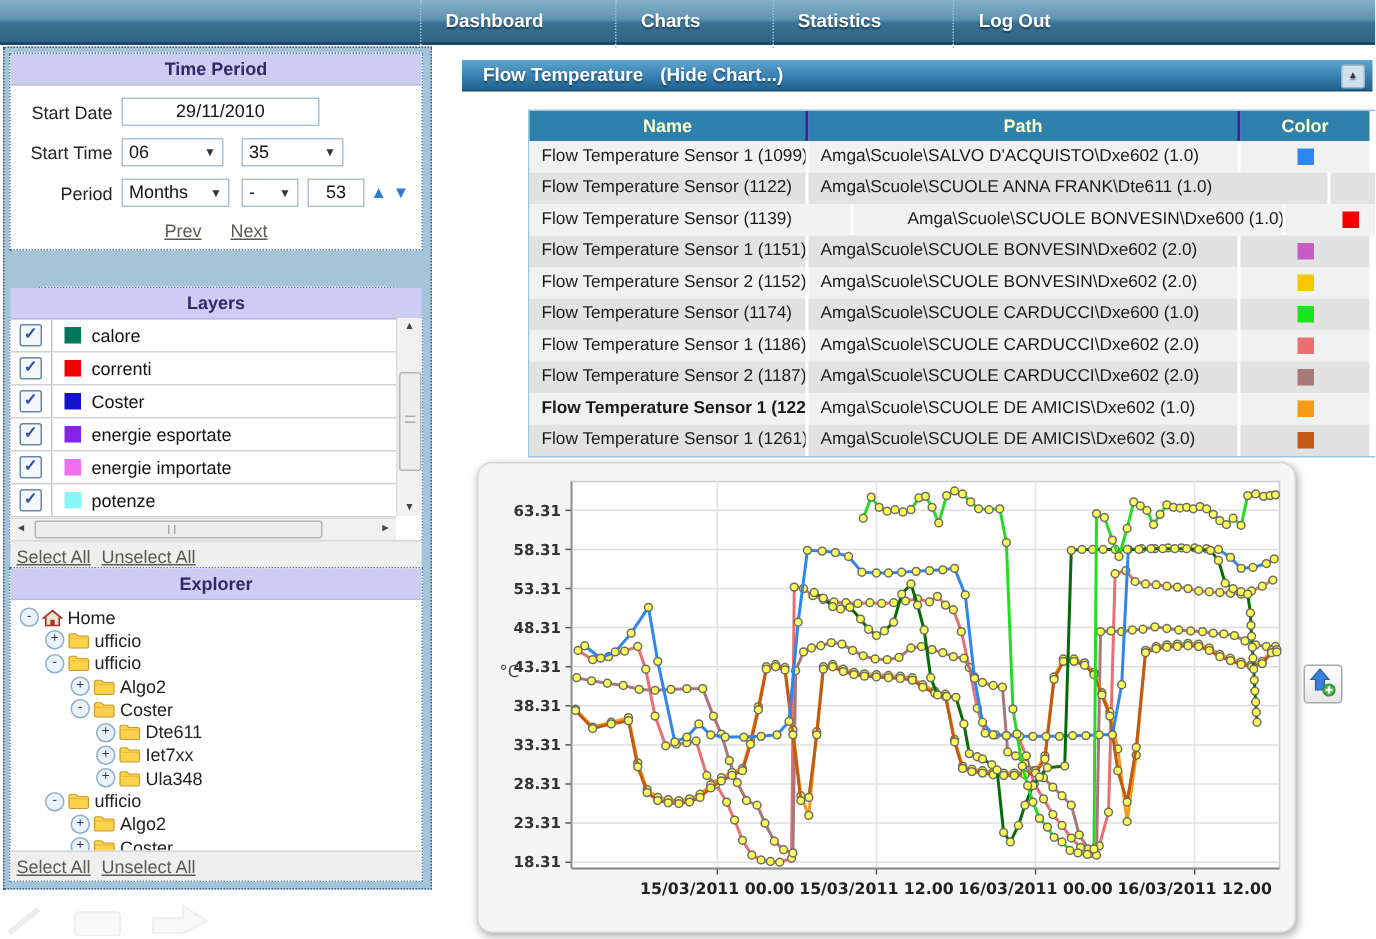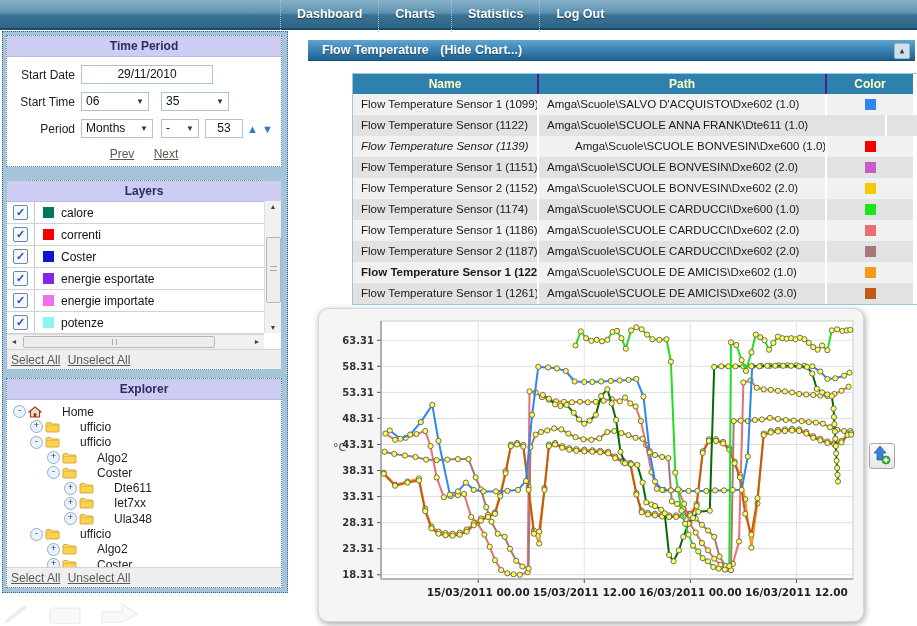--- a/index.html
+++ b/index.html
@@ -2,21 +2,21 @@
 <html><head>
 <meta charset="utf-8">
 <style>
   html,body{margin:0;padding:0;background:#fff;font-family:"Liberation Sans",sans-serif;}
   #app{position:relative;width:917px;height:626px;overflow:hidden;background:#fff;}
 
   
   #topnav{position:absolute;left:0;top:0;width:917px;height:30px;
     background:linear-gradient(#86B0c8 0%,#5E93B2 45%,#3A7295 55%,#2E6486 100%);
     border-bottom:2px solid #1C4A66;box-sizing:border-box;}
-  #nav-items{position:absolute;left:280px;top:0;height:32px;display:flex;}
+  #nav-items{position:absolute;left:280px;top:0;height:32px;display:flex;gap:32px;}
   .nav-item{padding:0 16px;line-height:28px;color:#fff;font-weight:bold;font-size:12.5px;
     border-left:1px dotted #9FC2d4;text-shadow:0 1px 1px rgba(0,0,0,.45);cursor:pointer;}
 
   
   #sidebar{position:absolute;left:2px;top:31px;width:286px;height:562px;
     background:#A6C4d8;border:1px dotted #39648C;box-sizing:border-box;}
   .panel{position:absolute;left:3px;width:276px;background:#fff;border:1px dotted #4A7FB5;box-sizing:border-box;}
   .panel-header{height:20px;line-height:20px;background:#CDCDF4;border-bottom:1px solid #b9b9e2;
     text-align:center;font-size:12px;font-weight:bold;color:#2B2B66;}
   .tp-row{display:flex;align-items:center;margin:8px 6px 0 6px;font-size:12px;color:#222;}
@@ -46,21 +46,21 @@
   .hscroll{position:relative;height:14px;background:#F1F1F1;border-top:1px solid #ddd;margin-right:17px;}
   .hscroll .arr{position:absolute;top:0;width:14px;text-align:center;font-size:7px;line-height:14px;color:#444;cursor:pointer;}
   .hthumb{position:absolute;left:16px;top:1px;height:10px;width:190px;background:#EDEDED;border:1px solid #b6b6b6;border-radius:2px;cursor:pointer;}
   .hgrip{position:absolute;top:2px;bottom:2px;left:88px;border-left:1px solid #aaa;border-right:1px solid #aaa;width:3px;}
 
   
   #tree{padding:4px 0 0 4px;}
   .tree-row{display:flex;align-items:center;height:15.3px;}
   .expander{width:11px;height:11px;border:1px solid #8FAECB;border-radius:50%;background:#EAF3FB;
     font-size:9px;line-height:9px;text-align:center;color:#335;flex:0 0 auto;cursor:pointer;}
-  .tree-label{font-size:12px;color:#222;margin-left:20px;white-space:nowrap;}
+  .tree-label{font-size:12px;color:#222;margin-left:3px;white-space:nowrap;}
   .ticon{margin-left:2px;flex:0 0 auto;display:flex;}
 
   
   #flow-header{position:absolute;left:308px;top:40px;width:607px;height:21px;
     background:linear-gradient(#5FA5CF 0%,#3A83B4 50%,#1F618F 100%);border-bottom:1px solid #174E76;
     color:#fff;font-weight:bold;font-size:12.5px;line-height:21px;box-sizing:border-box;
     text-shadow:0 1px 1px rgba(0,0,0,.4);}
   #flow-header .txt{margin-left:14px;}
   #collapse-btn{position:absolute;right:5px;top:3px;width:14px;height:14px;background:#CFE0EB;
     border:1px solid #9FB6C6;border-radius:2px;text-align:center;font-size:7px;line-height:13px;color:#334;cursor:pointer;}
@@ -130,21 +130,21 @@
         <span class="tp-input" style="width:36px;margin-left:6px;">53</span>
         <span class="spin">▲</span>
           <span class="spin">▼</span>
       </div>
       <div class="links-row">
         <span class="link">Prev</span>
         <span class="link">Next</span>
       </div>
     </div>
 
-    <div class="panel" style="top:148px;height:190px;border-radius:24px;">
+    <div class="panel" style="top:159px;height:190px;border-radius:24px;">
       <div class="panel-header">Layers</div>
       <div id="layers-list">
           <div class="layer-row">
             <span class="layer-check-cell">
               <span class="checkbox">✓</span>
             </span>
             <span class="swatch" style="background: rgb(0, 121, 91);"></span>
             <span class="layer-label">calore</span>
           </div>
           <div class="layer-row">
@@ -344,21 +344,21 @@
         </span>
       </div>
       <div class="trow even">
         <span class="td" style="width: 186px;">Flow Temperature Sensor (1122)</span>
         <span class="td" style="width: 348px;">Amga\Scuole\SCUOLE ANNA FRANK\Dte611 (1.0)</span>
         <span class="td color-cell" style="width: 86px; border-right: none;">
           <span class="swatch" style="margin: 0px; background: rgb(5, 107, 5);"></span>
         </span>
       </div>
       <div class="trow odd">
-        <span class="td" style="width: 186px; font-style: italic;">Flow Temperature Sensor (1139)</span>
+        <span class="td" style="width: 216px;">Flow Temperature Sensor (1139)</span>
         <span class="td" style="width: 288px; padding-left: 36px;">Amga\Scuole\SCUOLE BONVESIN\Dxe600 (1.0)</span>
         <span class="td color-cell" style="width: 86px; border-right: none;">
           <span class="swatch" style="margin: 0px; background: rgb(245, 0, 0);"></span>
         </span>
       </div>
       <div class="trow even">
         <span class="td" style="width: 186px;">Flow Temperature Sensor 1 (1151)</span>
         <span class="td" style="width: 288px;">Amga\Scuole\SCUOLE BONVESIN\Dxe602 (2.0)</span>
         <span class="td color-cell" style="width: 86px; border-right: none;">
           <span class="swatch" style="margin: 0px; background: rgb(200, 91, 200);"></span>

